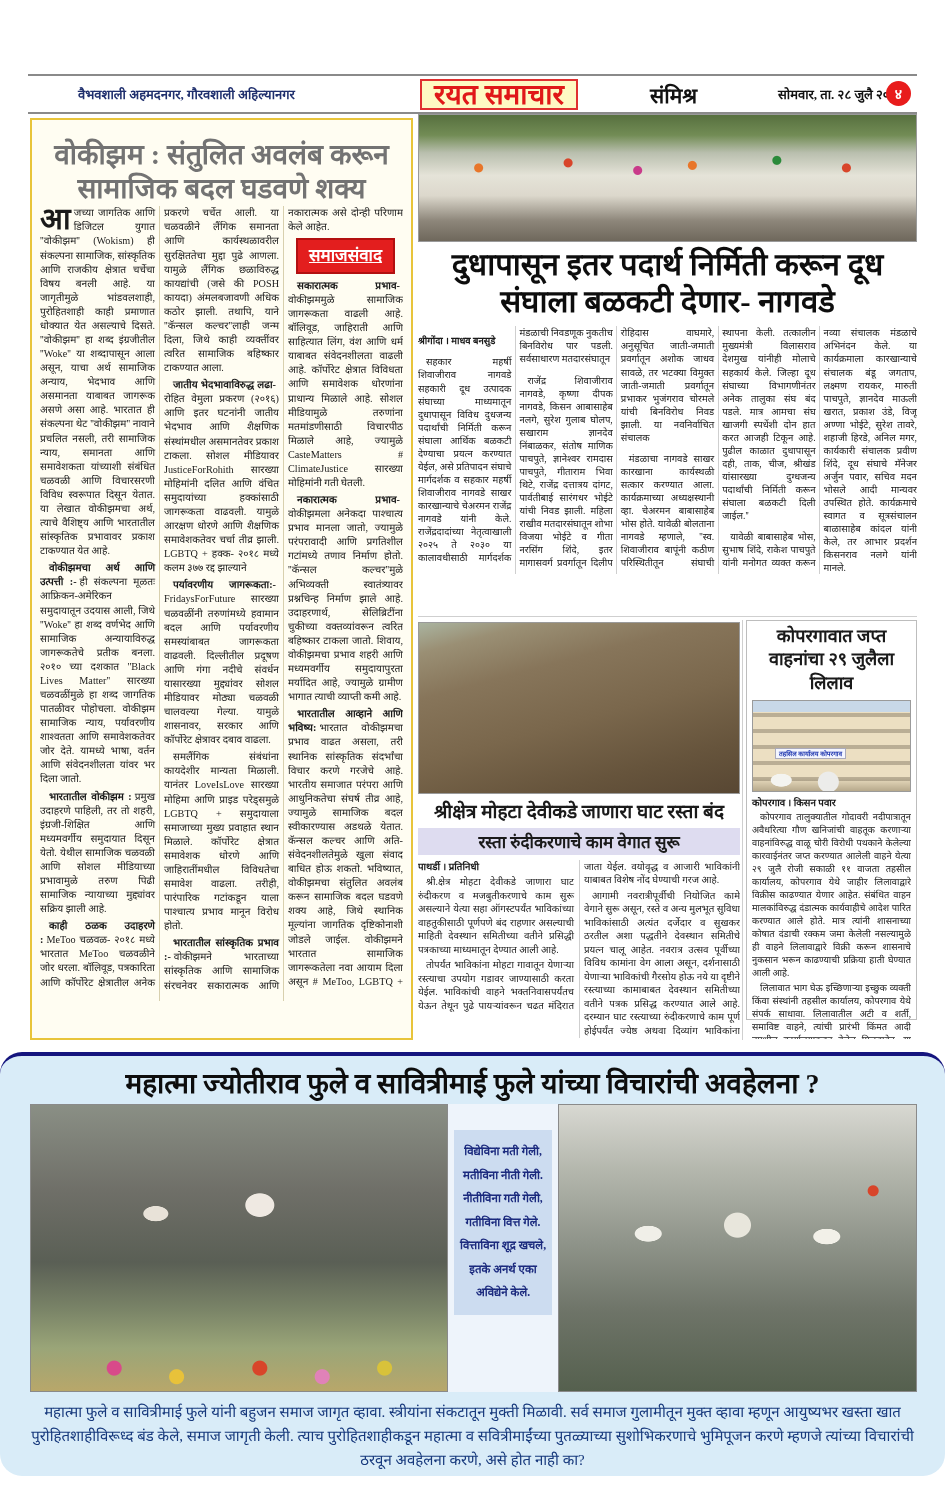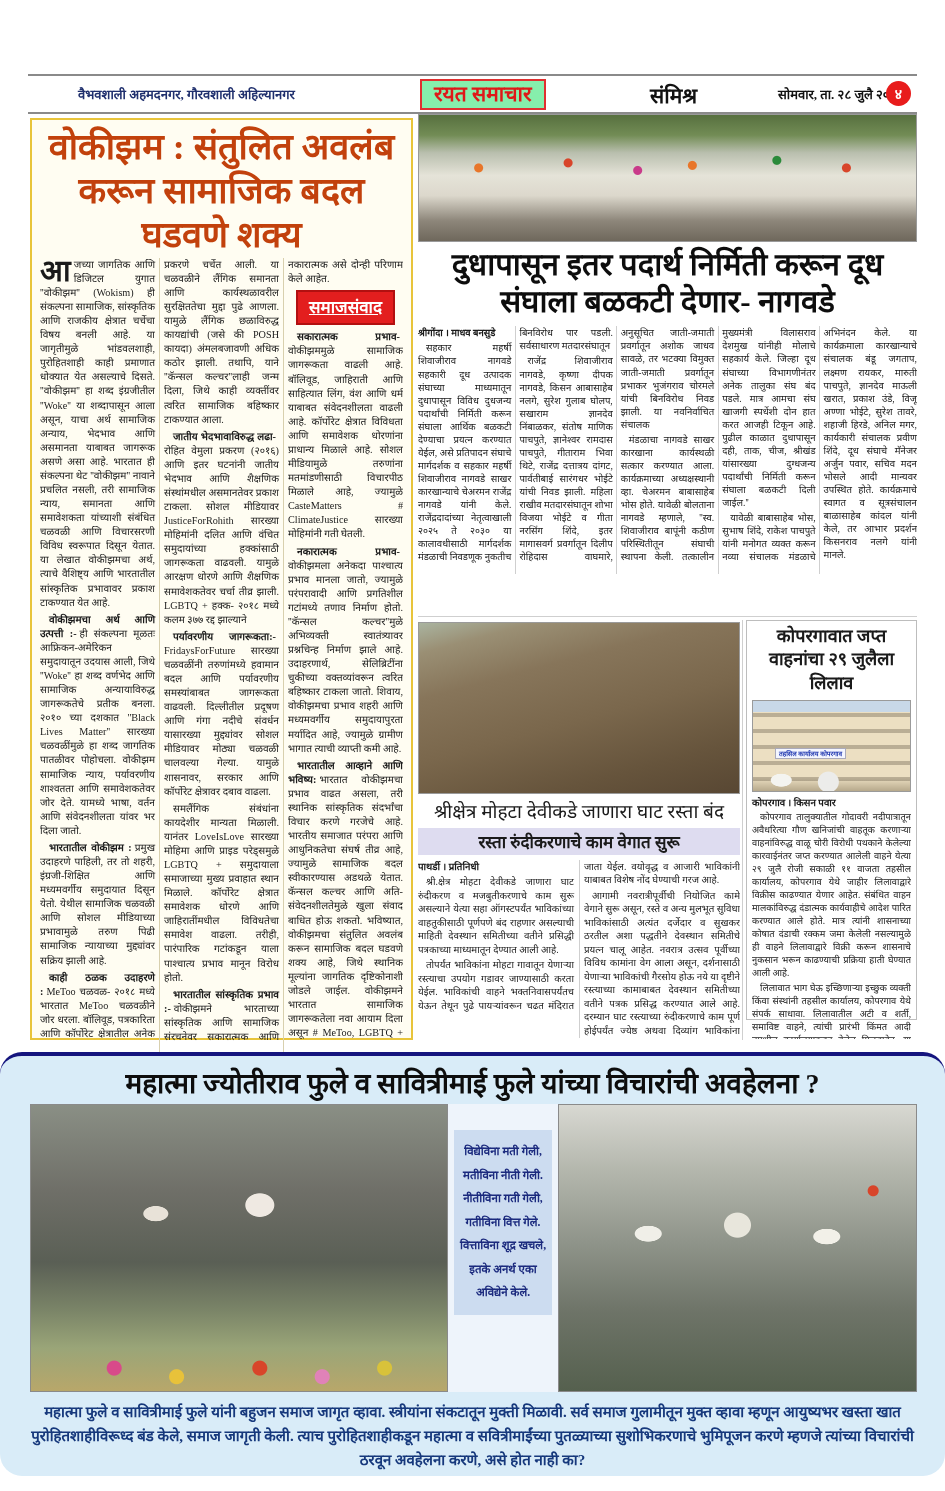--- a/index.html
+++ b/index.html
@@ -2,31 +2,31 @@
 <html><head>
 <meta charset="utf-8">
 <style>
   html,body{margin:0;padding:0;background:#ffffff;}
   .page{position:relative;width:945px;height:1491px;background:#ffffff;overflow:hidden;
         font-family:"Liberation Serif","DejaVu Serif",serif;color:#1a1a1a;}
   
   .hdr{position:absolute;left:28px;top:74px;width:889px;height:36px;
        border-top:2px solid #8a8a8a;border-bottom:2px solid #8a8a8a;}
   .hdr-tagline{position:absolute;left:50px;top:9px;font-size:13px;font-weight:bold;color:#20306e;}
-  .hdr-masthead{position:absolute;left:392px;top:3px;border:2px solid #e03030;background:#86efac;
-       color:#e01818;font-weight:bold;font-size:21px;padding:0 12px;line-height:27px;}
+  .hdr-masthead{position:absolute;left:392px;top:3px;border:2px solid #e03030;background:#fef9c3;
+       color:#e01818;font-weight:bold;font-size:28px;padding:0 12px;line-height:27px;}
   .hdr-section{position:absolute;left:622px;top:5px;font-size:21px;font-weight:bold;color:#111;}
   .hdr-date{position:absolute;left:750px;top:9px;font-size:13px;font-weight:bold;color:#111;}
   .hdr-pagenum{position:absolute;right:6px;top:5px;width:25px;height:25px;border-radius:50%;
        background:#e81c1c;color:#fff;font-weight:bold;font-size:14px;display:flex;
        align-items:center;justify-content:center;}
   
   .woke{position:absolute;left:30px;top:118px;width:383px;height:922px;
         border:2px solid #e8c43a;background:#fffdf2;padding:6px 8px;box-sizing:border-box;}
-  .woke-headline{font-size:36px;font-weight:bold;text-align:center;line-height:1.22;color:#c2410c;}
+  .woke-headline{font-size:28px;font-weight:bold;text-align:center;line-height:1.22;color:#737373;margin-top:12px;}
   .woke-subhead{background:#ffd400;color:#111;font-size:15px;font-weight:bold;text-align:center;
         padding:3px 2px;margin:6px 0 5px;}
   .woke-body{column-count:3;column-gap:9px;column-rule:1px solid #d8d0ae;
         font-size:10.2px;line-height:1.38;text-align:justify;height:795px;overflow:hidden;}
   .woke-body p{margin:0 0 3px;text-indent:9px;}
   .woke-body p.first{text-indent:0;}
   .woke-body b{margin-right:3px;}
   .dropcap{float:left;font-size:30px;line-height:26px;font-weight:bold;padding-right:3px;}
   .badge{background:#e31e1e;color:#ffffff;font-weight:bold;text-align:center;font-size:17px;
         padding:4px 2px;margin:4px 8px 5px;border:2px solid #b21010;break-inside:avoid;text-decoration:underline;}
@@ -68,25 +68,25 @@
        radial-gradient(ellipse at 75% 46%, #f2f0e8 0 13px, transparent 14px),
        radial-gradient(circle at 88% 30%, #d8452a 0 5px, transparent 6px),
        linear-gradient(180deg,#d8d8d2 0%,#b5b8ae 22%,#8f948a 48%,#6e7468 72%,#55604e 100%);}
   
   .milk{position:absolute;left:418px;top:246px;width:499px;}
   .milk-headline{font-size:31px;font-weight:bold;text-align:center;line-height:1.2;color:#0d0d0d;}
   .milk-subhead{background:#f3e6e0;font-size:19px;font-weight:bold;text-align:center;
         padding:2px 0;margin-top:5px;}
   .milk-body{margin-top:6px;column-count:5;column-gap:8px;column-rule:1px solid #cfcfcf;
         font-size:9.6px;line-height:1.36;text-align:justify;height:248px;overflow:hidden;}
-  .milk-body p{margin:0 0 2px;text-indent:8px;}
+  .milk-body p{margin:8px 0 2px;text-indent:8px;}
   .milk-body p.byl{text-indent:0;font-weight:bold;}
   
   .road{position:absolute;left:418px;top:800px;width:322px;}
-  .road-headline{font-size:19px;font-weight:normal;text-align:center;line-height:1.25;}
+  .road-headline{font-size:19px;font-weight:bold;text-align:center;line-height:1.25;}
   .road-subhead{background:#dedcf0;font-size:17px;font-weight:bold;text-align:center;
         padding:2px 0;margin:4px 0 5px;}
   .road-body{column-count:2;column-gap:10px;column-rule:1px solid #cfcfcf;
         font-size:9.8px;line-height:1.38;text-align:justify;height:178px;overflow:hidden;}
   .road-body p{margin:0 0 2px;text-indent:8px;}
   .road-body p.byl{text-indent:0;font-weight:bold;}
   
   .kop{position:absolute;left:746px;top:620px;width:171px;height:400px;
         border:1px solid #bdbdbd;background:#fff;padding:4px 5px;box-sizing:border-box;}
   .kop-headline{font-size:18px;font-weight:bold;text-align:center;line-height:1.3;margin-bottom:5px;}
@@ -94,21 +94,21 @@
   .kop-body{font-size:9.3px;line-height:1.4;text-align:justify;height:228px;overflow:hidden;}
   .kop-body p{margin:0 0 2px;text-indent:8px;}
   
   .bottom{position:absolute;left:0;top:1052px;width:945px;height:424px;
         background:#d9ecf8;border-top:4px solid #15157e;box-sizing:border-box;border-radius:22px;}
   .bottom-headline{margin-top:7px;font-size:28px;font-weight:bold;text-align:center;color:#0d0d0d;}
   .quote-col{position:absolute;left:448px;top:48px;width:110px;height:288px;background:#eef4fb;}
   .quote-box{margin:26px 6px 0;background:#ccdcf0;padding:10px 4px;text-align:center;}
   .quote-line{color:#1b2a7e;font-weight:bold;font-size:11.5px;line-height:2.05;}
   .caption{position:absolute;left:28px;top:344px;width:889px;text-align:center;
-        font-size:15px;font-weight:bold;color:#16387c;line-height:1.6;}
+        font-size:15px;font-weight:normal;color:#16387c;line-height:1.6;}
   
   .vline-mid{position:absolute;left:742px;top:620px;width:1px;height:420px;background:#cfcfcf;}
   .hline-milk{position:absolute;left:418px;top:616px;width:499px;height:1px;background:#cfcfcf;}
 </style>
 </head>
 <body>
 
 <div class="page">
 
   <div class="hdr">

